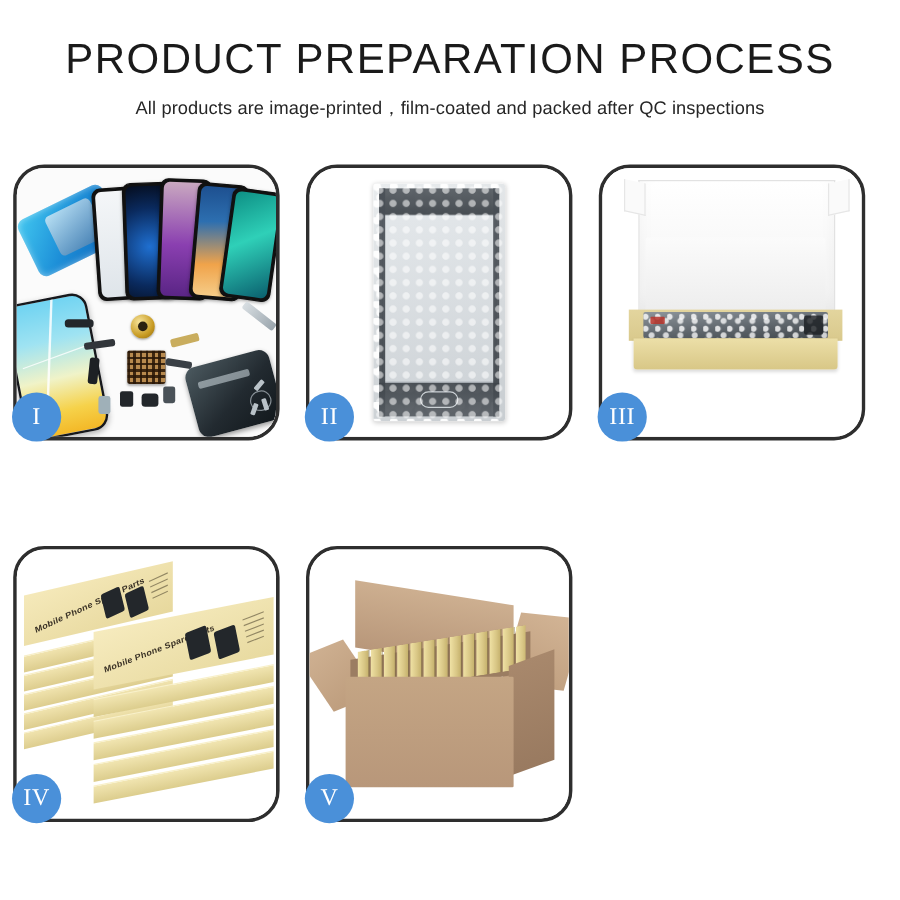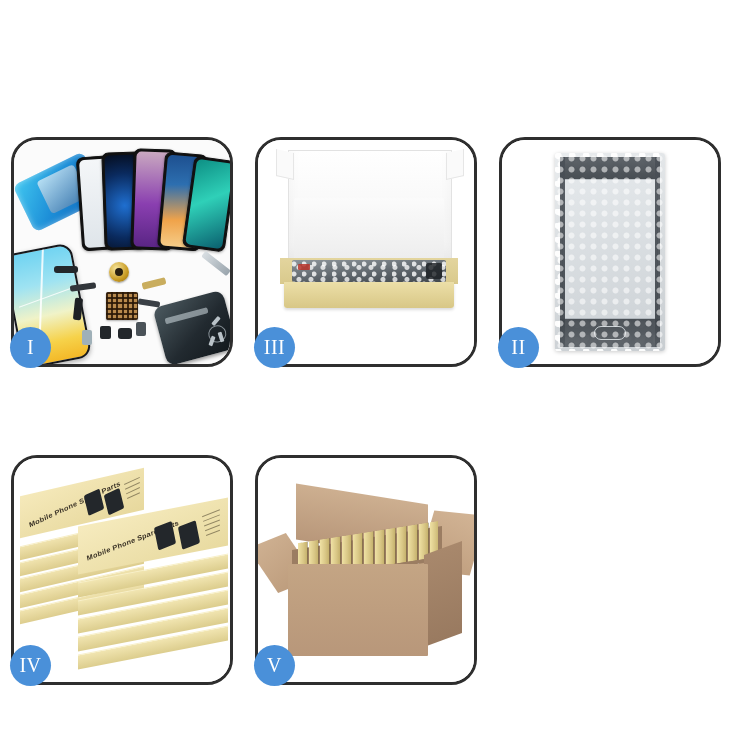--- a/index.html
+++ b/index.html
@@ -360,20 +360,24 @@
   }
   .notch{position:absolute;background:rgba(120,96,74,.35);border-radius:1px;}
   .n1{left:24px;top:56px;width:16px;height:16px;}
   .n2{left:24px;top:136px;width:16px;height:12px;}
 </style>
 </head>
 <body>
 
 <div class="sheet">
 
+  <div class="header">
+    <div class="title">PRODUCT PREPARATION PROCESS</div>
+    <div class="subtitle">All products are image-printed，film-coated and packed after QC inspections</div>
+  </div>
 
   <div class="grid">
 
     <div class="panel">
       <div class="panel-inner p1">
         <div class="adhesive"></div>
         <div class="fan">
           <div class="ph ph1">
               <i></i>
             </div>
@@ -405,45 +409,45 @@
         <div class="dot d5"></div>
         <div class="tweez"></div>
         <div class="scr s1"></div>
         <div class="scr s2"></div>
         <div class="scr s3"></div>
       </div>
       <div class="badge">I</div>
     </div>
 
     <div class="panel">
+      <div class="panel-inner p2">
+        <div class="wrapimg">
+          <div class="bezel-t"></div>
+          <div class="side-l"></div>
+          <div class="side-r"></div>
+          <div class="bezel-b"></div>
+          <div class="home"></div>
+          <div class="bubbleoverlay"></div>
+        </div>
+      </div>
+      <div class="badge">II</div>
+    </div>
+
+    <div class="panel">
       <div class="panel-inner p3">
         <div class="lidflap"></div>
         <div class="foampad"></div>
         <div class="traybox">
           <div class="tray-top">
             <div class="tray-item"></div>
           </div>
           <div class="tray-front"></div>
         </div>
       </div>
       <div class="badge">III</div>
-    </div>
-
-    <div class="panel">
-      <div class="panel-inner p2">
-        <div class="wrapimg">
-          <div class="bezel-t"></div>
-          <div class="side-l"></div>
-          <div class="side-r"></div>
-          <div class="bezel-b"></div>
-          <div class="home"></div>
-          <div class="bubbleoverlay"></div>
-        </div>
-      </div>
-      <div class="badge">II</div>
     </div>
 
     <div class="panel">
       <div class="panel-inner p4">
         <div class="stackwrap">
 
           <div class="stackA">
             <div class="lay" style="top:44px"></div>
             <div class="lay" style="top:60px"></div>
             <div class="lay" style="top:76px"></div>

